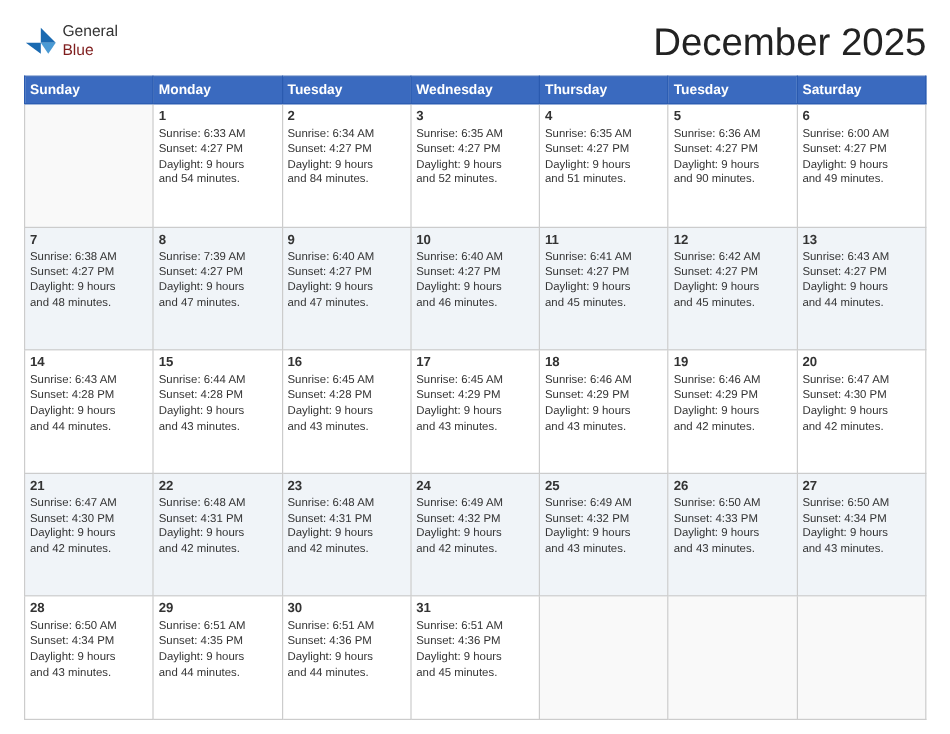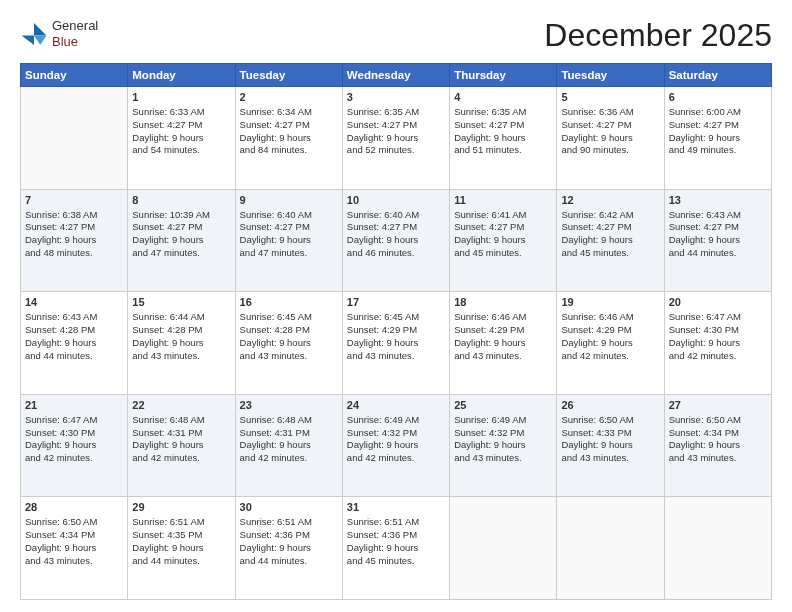--- a/index.html
+++ b/index.html
@@ -169,21 +169,21 @@
         <tr class="row-alt">
           <td>
             <span class="day-num">7</span>
             <div>Sunrise: 6:38 AM</div>
             <div>Sunset: 4:27 PM</div>
             <div>Daylight: 9 hours</div>
             <div>and 48 minutes.</div>
           </td>
           <td>
             <span class="day-num">8</span>
-            <div>Sunrise: 10:39 AM</div>
+            <div>Sunrise: 7:39 AM</div>
             <div>Sunset: 4:27 PM</div>
             <div>Daylight: 9 hours</div>
             <div>and 47 minutes.</div>
           </td>
           <td>
             <span class="day-num">9</span>
             <div>Sunrise: 6:40 AM</div>
             <div>Sunset: 4:27 PM</div>
             <div>Daylight: 9 hours</div>
             <div>and 47 minutes.</div>

